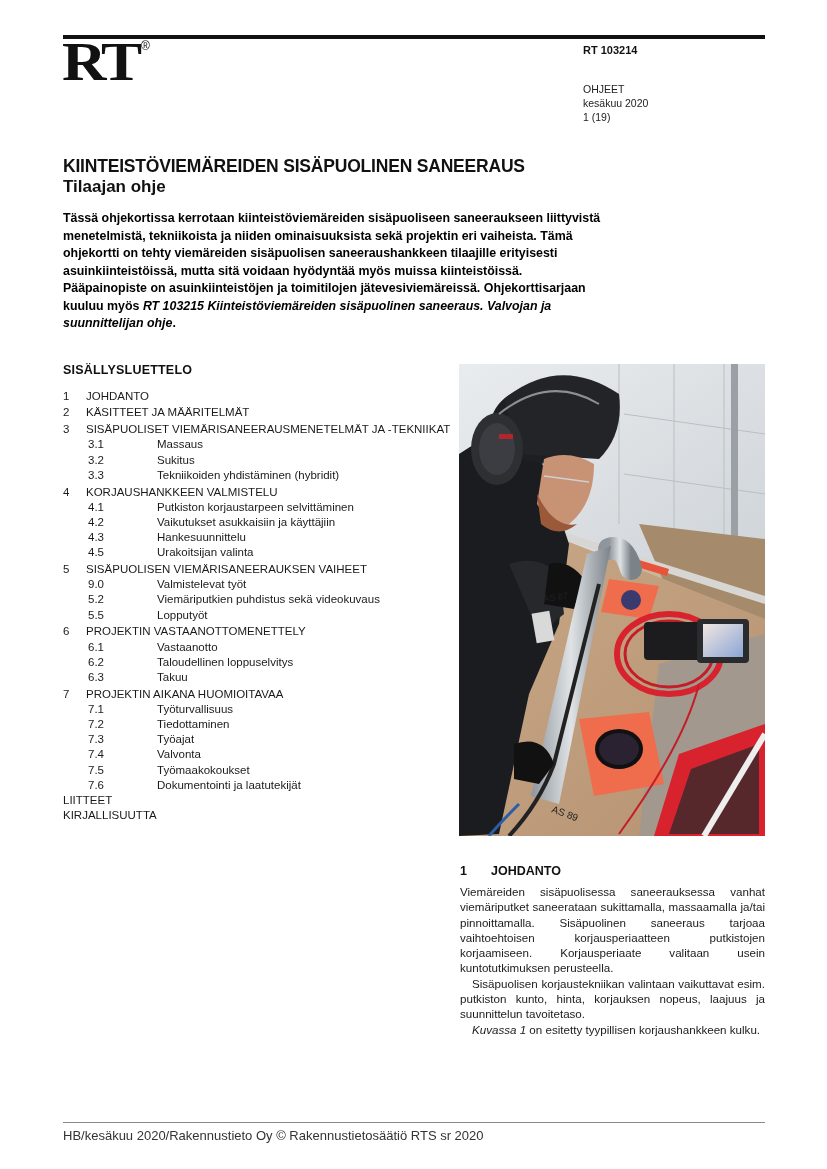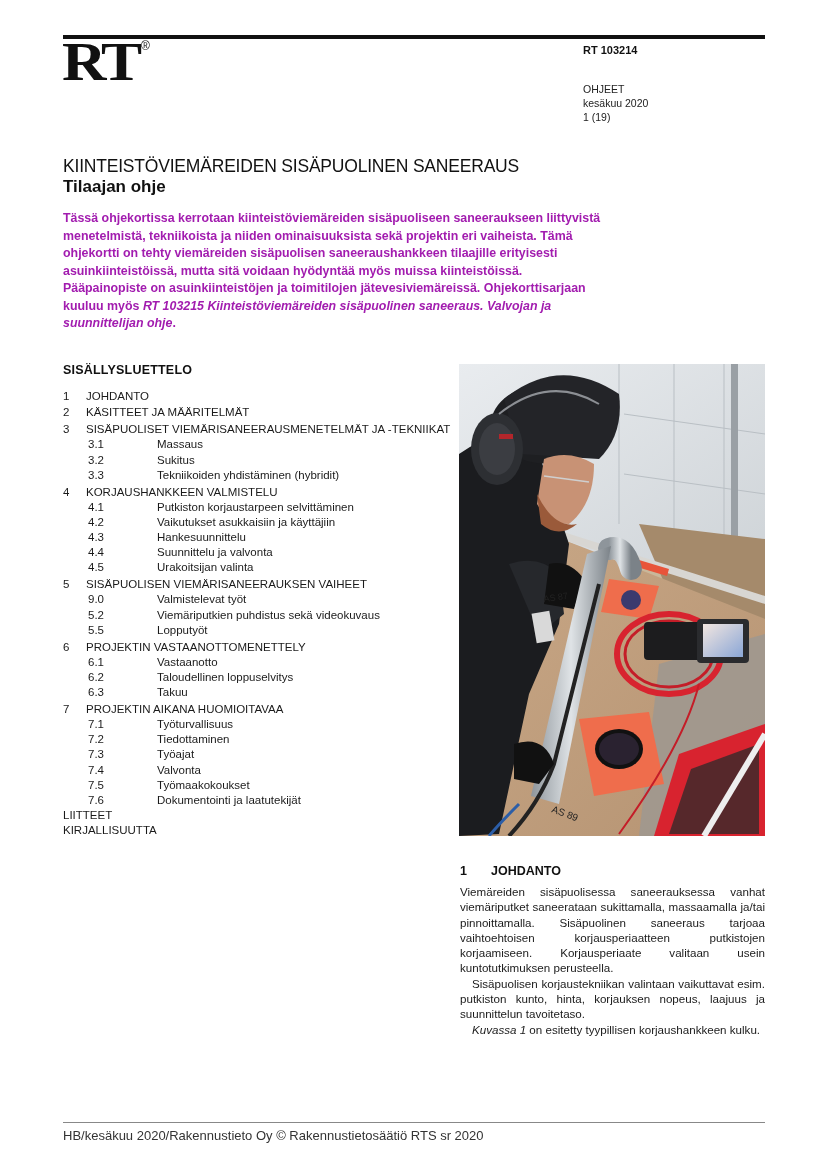--- a/index.html
+++ b/index.html
@@ -27,29 +27,29 @@
   }
   .doc-code {
     left: 583px; top: 44px; font-size: 11px; font-weight: bold; letter-spacing: 0px;
   }
   .meta {
     left: 583px; top: 82px; font-size: 10.5px; line-height: 14px; color: #222;
   }
 
   
   .title {
-    left: 63px; top: 156px; font-size: 17.5px; font-weight: normal; line-height: 21px;
+    left: 63px; top: 156px; font-size: 17.5px; font-weight: bold; line-height: 21px;
     letter-spacing: -0.2px;
   }
   .subtitle {
     left: 63px; top: 177px; font-size: 17px; font-weight: bold; line-height: 20px;
   }
   .lead {
     left: 63px; top: 210px; width: 540px; font-size: 12.4px; font-weight: bold;
-    line-height: 17.5px; color: #a21caf;
+    line-height: 17.5px; color: #000000;
   }
   .lead em { font-style: italic; }
 
   
   .toc-heading {
     left: 63px; top: 363px; font-size: 12.5px; font-weight: bold; letter-spacing: 0.2px;
   }
   .toc {
     left: 63px; top: 387px; width: 380px; font-size: 11.5px; color: #1a1a1a;
   }
@@ -134,24 +134,20 @@
       <span class="num">4.1</span>
       <span class="txt">Putkiston korjaustarpeen selvittäminen</span>
     </div>
     <div class="toc-row sub">
       <span class="num">4.2</span>
       <span class="txt">Vaikutukset asukkaisiin ja käyttäjiin</span>
     </div>
     <div class="toc-row sub">
       <span class="num">4.3</span>
       <span class="txt">Hankesuunnittelu</span>
-    </div>
-    <div class="toc-row sub">
-      <span class="num">4.4</span>
-      <span class="txt">Suunnittelu ja valvonta</span>
     </div>
     <div class="toc-row sub">
       <span class="num">4.5</span>
       <span class="txt">Urakoitsijan valinta</span>
     </div>
     <div class="toc-row main">
       <span class="num">5</span>
       <span class="txt">SISÄPUOLISEN VIEMÄRISANEERAUKSEN VAIHEET</span>
     </div>
     <div class="toc-row sub">

